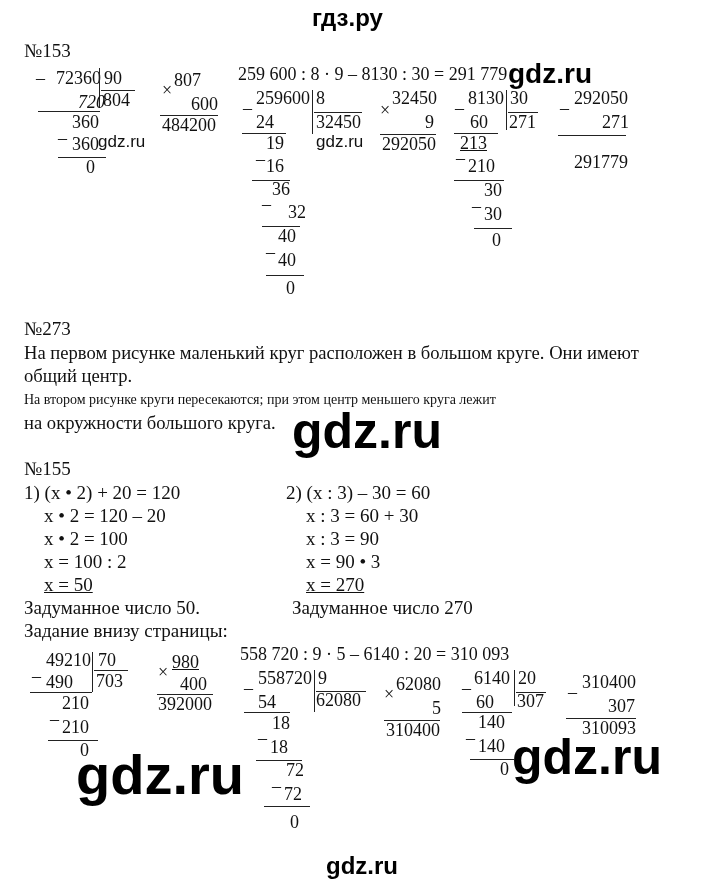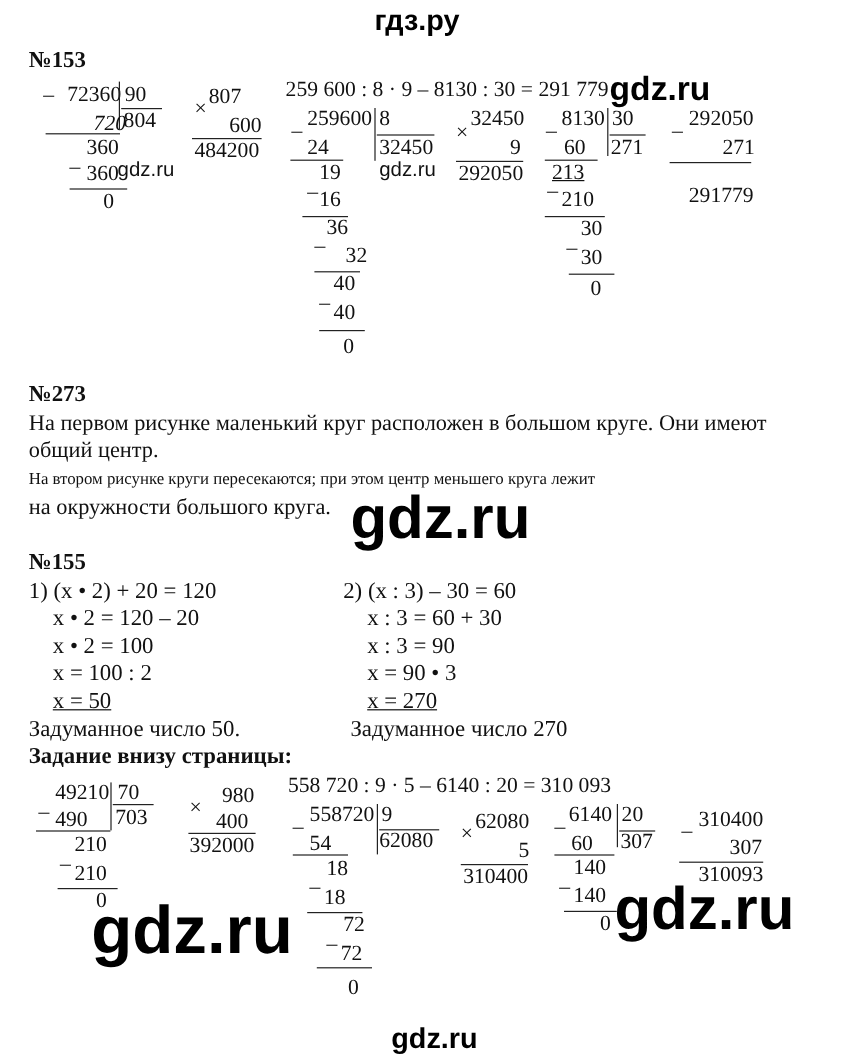--- a/index.html
+++ b/index.html
@@ -1,20 +1,20 @@
 <!DOCTYPE html>
 <html><head>
 <meta charset="utf-8">
 <style>
   html,body{margin:0;padding:0;background:#fff;}
   body{width:720px;height:884px;position:relative;overflow:hidden;font-family:"Liberation Serif",serif;color:#111;}
   .a{position:absolute;white-space:nowrap;}
   .t{font-size:19px;line-height:22px;}
   .n{font-size:18px;line-height:20px;}
-  .b{font-weight:bold;}
+  .b{font-weight:normal;}
   .hr{position:absolute;height:0;border-top:1.5px solid #222;}
   .vr{position:absolute;width:0;border-left:1.5px solid #222;}
   .wm{font-family:"Liberation Sans",sans-serif;font-weight:bold;color:#000;}
   .i{}
   .u{text-decoration:underline;}
 </style>
 </head>
 <body>
 
 <div class="a wm" style="left:312px;top:4px;font-size:24px;">гдз.ру</div>
@@ -144,21 +144,21 @@
   <div class="hr" style="left:30px;top:692px;width:62px;"></div>
   <div class="a n" style="left:62px;top:693px;">210</div>
   <div class="a n" style="left:50px;top:703px;">_</div>
   <div class="a n" style="left:62px;top:717px;">210</div>
   <div class="hr" style="left:48px;top:740px;width:50px;"></div>
   <div class="a n" style="left:80px;top:740px;">0</div>
 </div>
 
 <div>
   <div class="a n" style="left:158px;top:662px;">×</div>
-  <div class="a n" style="left:185px;top:652px;">980</div>
+  <div class="a n" style="left:172px;top:652px;text-decoration:underline;">980</div>
   <div class="a n" style="left:180px;top:674px;">400</div>
   <div class="hr" style="left:157px;top:694px;width:56px;"></div>
   <div class="a n" style="left:158px;top:694px;">392000</div>
 </div>
 
 <div class="a n" style="left:240px;top:644px;">558 720 : 9 · 5 – 6140 : 20 = 310 093</div>
 
 <div>
   <div class="a n" style="left:244px;top:672px;">_</div>
   <div class="a n" style="left:258px;top:668px;">558720</div>

